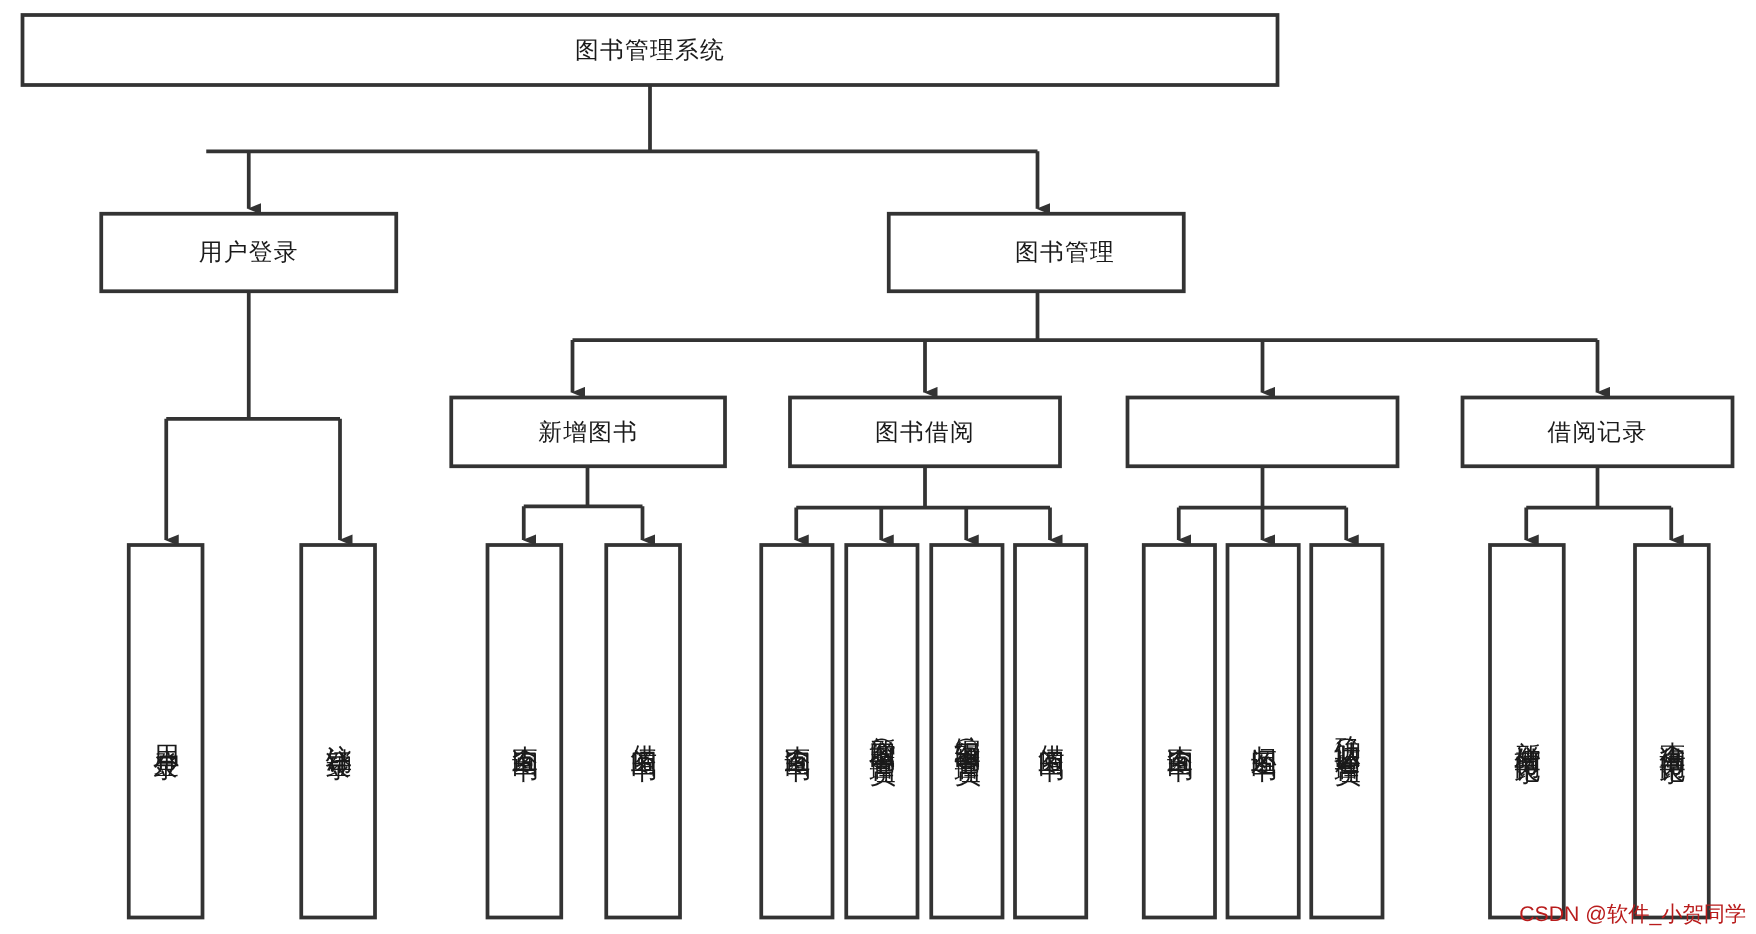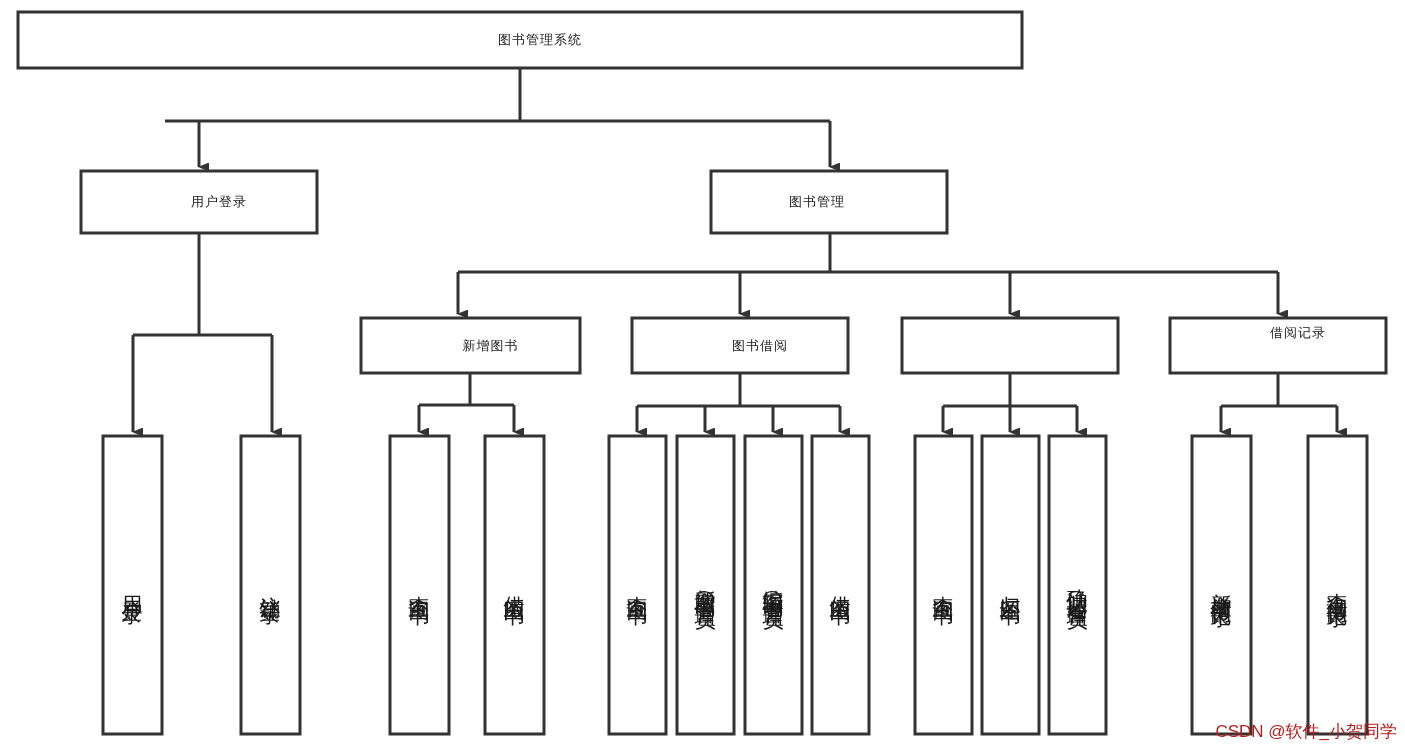--- a/index.html
+++ b/index.html
@@ -7,21 +7,21 @@
        font-family:"Liberation Sans","DejaVu Sans",sans-serif;}
   #diagram{position:relative;width:1405px;height:747px;background:#fff;}
   svg{position:absolute;left:0;top:0;width:1405px;height:747px;}
   .node-label{
     position:absolute;
     display:flex;align-items:center;justify-content:center;
     color:#1a1a1a;
     pointer-events:none;
     box-sizing:border-box;
   }
-  .h-label{font-size:13px;letter-spacing:1px;margin-left:20px;}
+  .h-label{font-size:19px;letter-spacing:1px;}
   .v-label{
     writing-mode:vertical-rl;
     text-orientation:upright;
     font-size:21px;
     letter-spacing:3px;
     line-height:1;
   }
   .watermark{
     position:absolute;
     right:8px;bottom:4px;
@@ -105,25 +105,25 @@
 
       <path d="M1278,373 L1278,406 M1221,406 L1337,406"></path>
       <path d="M1221,406 L1221,432" marker-end="url(#arrow)"></path>
       <path d="M1337,406 L1337,432" marker-end="url(#arrow)"></path>
     </g>
   </svg>
 
   <div class="node-label h-label" style="left:18px;top:12px;width:1004px;height:56px;">图书管理系统</div>
 
   <div class="node-label h-label" style="left:81px;top:171px;width:236px;height:62px;">用户登录</div>
-  <div class="node-label h-label" style="left:679px;top:171px;width:236px;height:62px;">图书管理</div>
+  <div class="node-label h-label" style="left:734px;top:171px;width:236px;height:62px;">图书管理</div>
 
   <div class="node-label h-label" style="left:361px;top:318px;width:219px;height:55px;">新增图书</div>
   <div class="node-label h-label" style="left:632px;top:318px;width:216px;height:55px;">图书借阅</div>
-  <div class="node-label h-label" style="left:1170px;top:305px;width:216px;height:55px;">借阅记录</div>
+  <div class="node-label h-label" style="left:1170px;top:318px;width:216px;height:55px;">借阅记录</div>
 
   <div class="node-label v-label" style="left:103px;top:436px;width:59px;height:298px;">用户登录</div>
   <div class="node-label v-label" style="left:241px;top:436px;width:59px;height:298px;">注销登录</div>
 
   <div class="node-label v-label" style="left:390px;top:436px;width:59px;height:298px;">查询图书</div>
   <div class="node-label v-label" style="left:485px;top:436px;width:59px;height:298px;">借阅图书</div>
 
   <div class="node-label v-label" style="left:609px;top:436px;width:57px;height:298px;">查询图书</div>
   <div class="node-label v-label" style="left:677px;top:436px;width:57px;height:298px;">新增图书（管理员）</div>
   <div class="node-label v-label" style="left:745px;top:436px;width:57px;height:298px;">编辑图书（管理员）</div>

